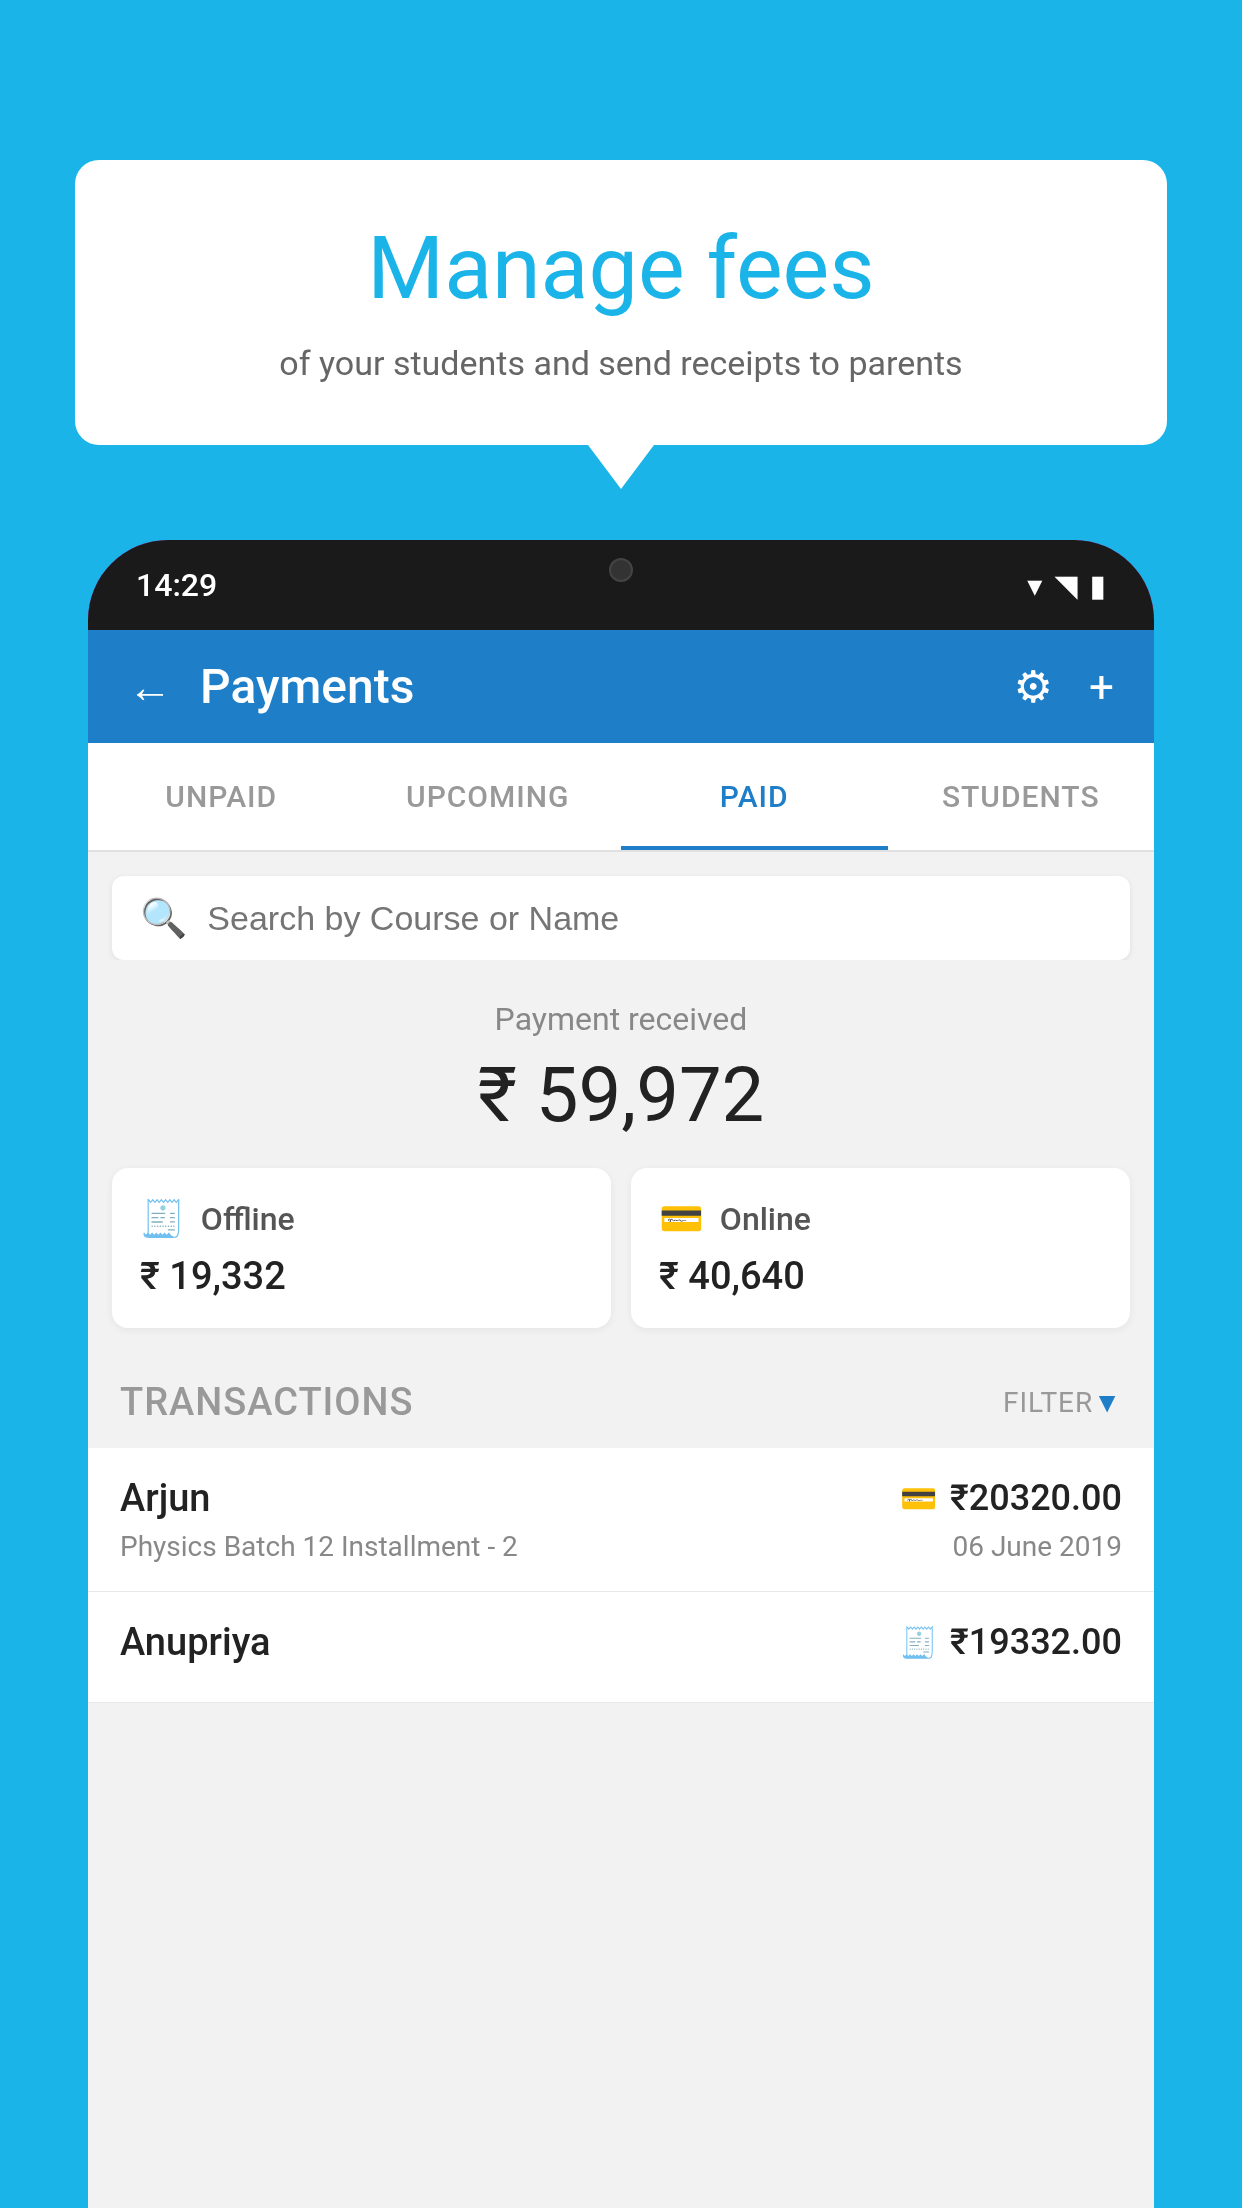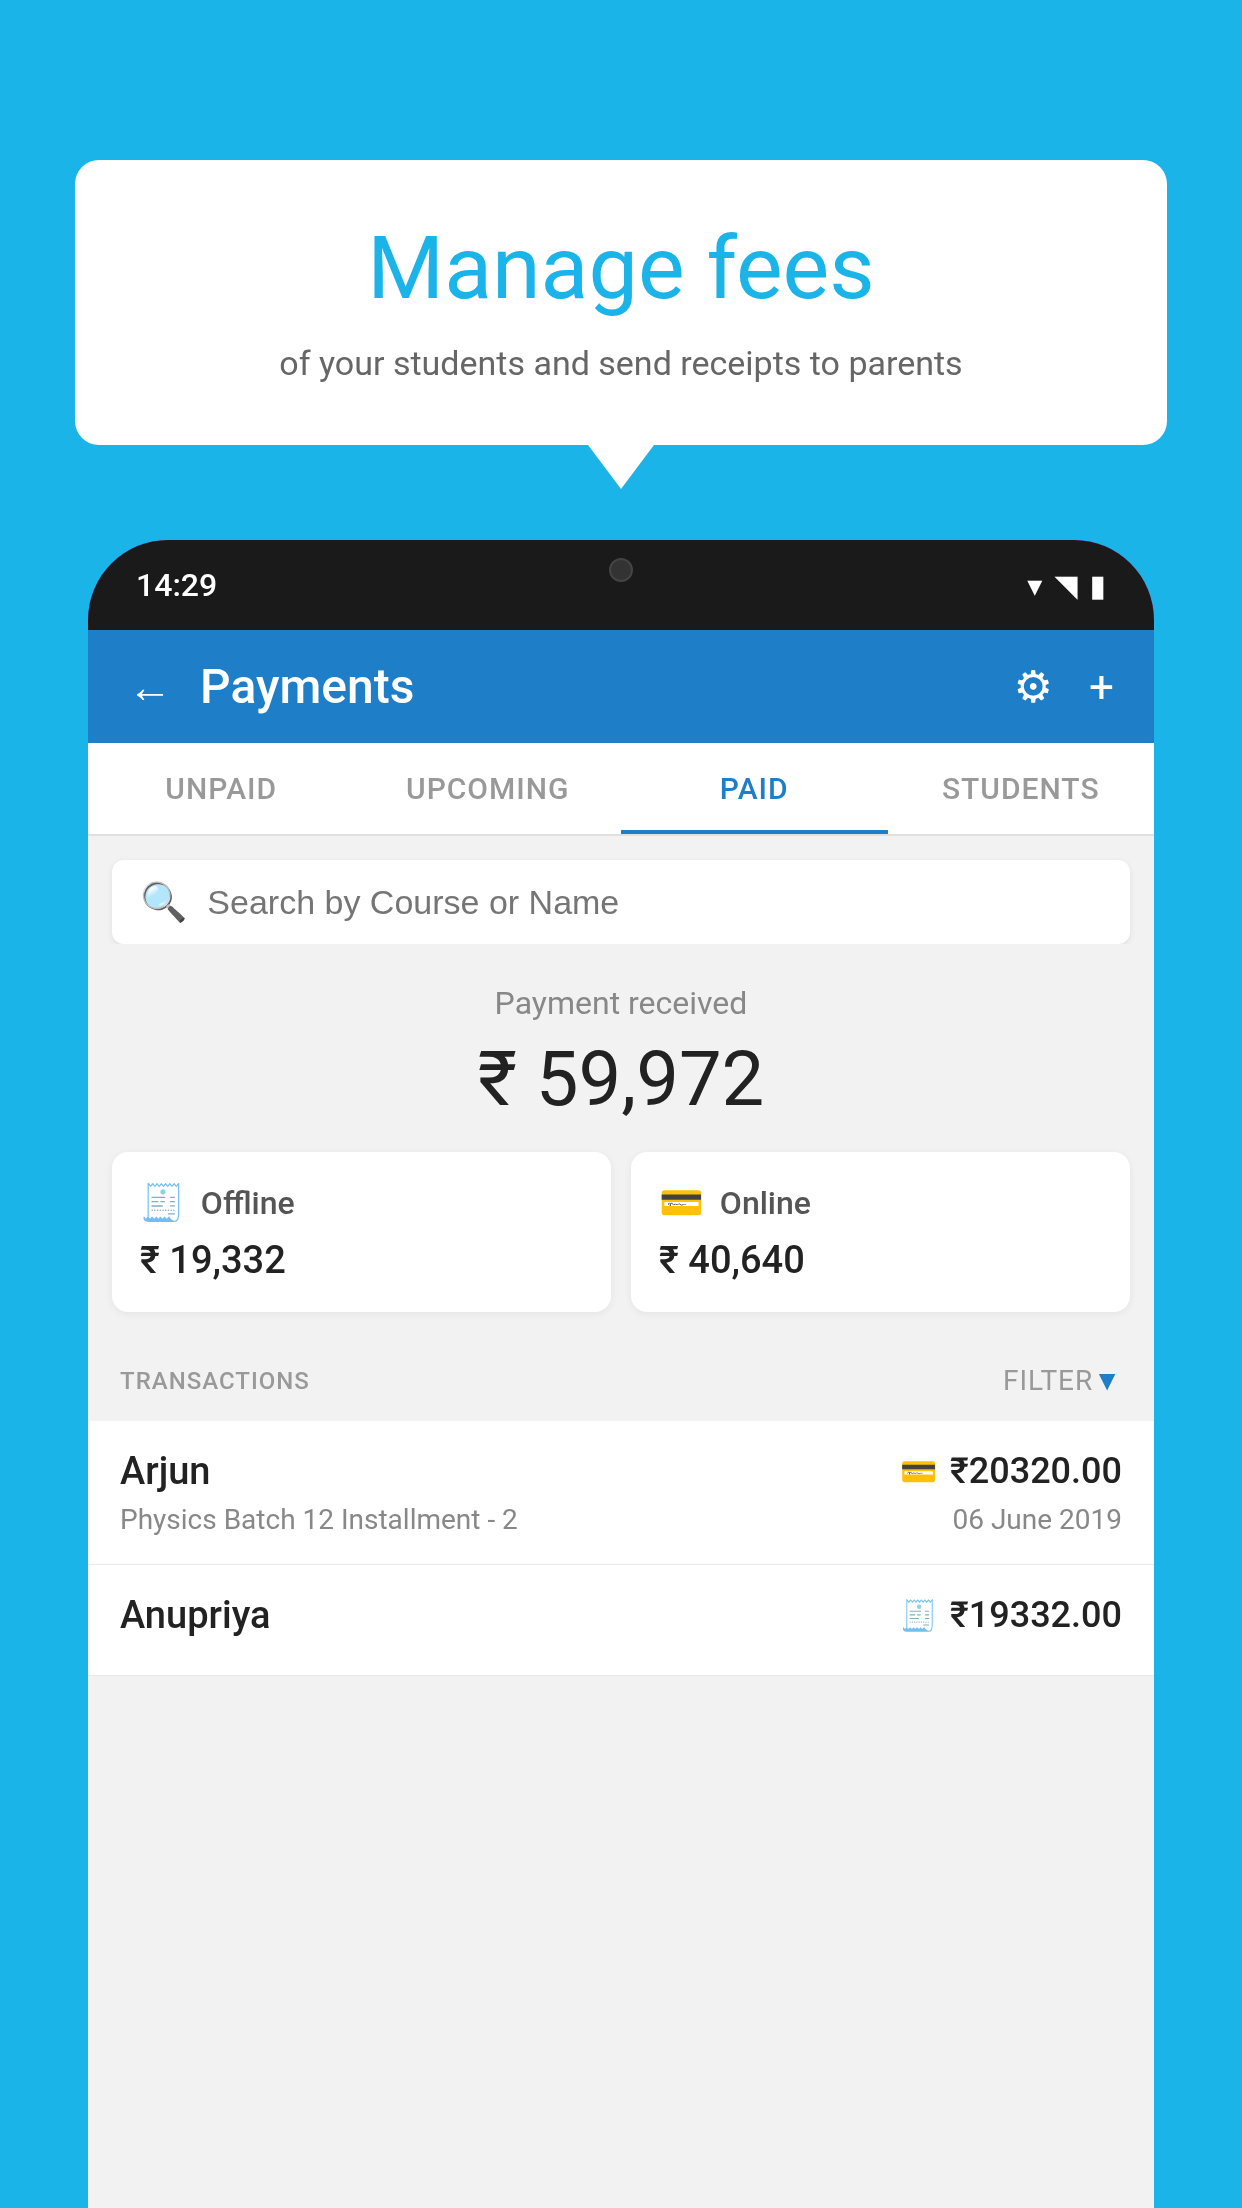--- a/index.html
+++ b/index.html
@@ -172,21 +172,21 @@
     
     .tabs-bar {
       background: white;
       display: flex;
       border-bottom: 2px solid #e0e0e0;
     }
 
     .tab-item {
       flex: 1;
       text-align: center;
-      padding: 28px 10px;
+      padding: 36px 10px;
       font-size: 30px;
       font-weight: 500;
       color: #999;
       letter-spacing: 1px;
       position: relative;
       cursor: pointer;
     }
 
     .tab-item.active {
       color: #1e7ec8;
@@ -289,21 +289,21 @@
     
     .transactions-header {
       display: flex;
       justify-content: space-between;
       align-items: center;
       padding: 24px 32px;
       background: #f2f2f2;
     }
 
     .transactions-label {
-      font-size: 24px;
+      font-size: 38px;
       color: #999;
       font-weight: 500;
       letter-spacing: 1px;
     }
 
     .filter-button {
       display: flex;
       align-items: center;
       font-size: 28px;
       color: #999;

